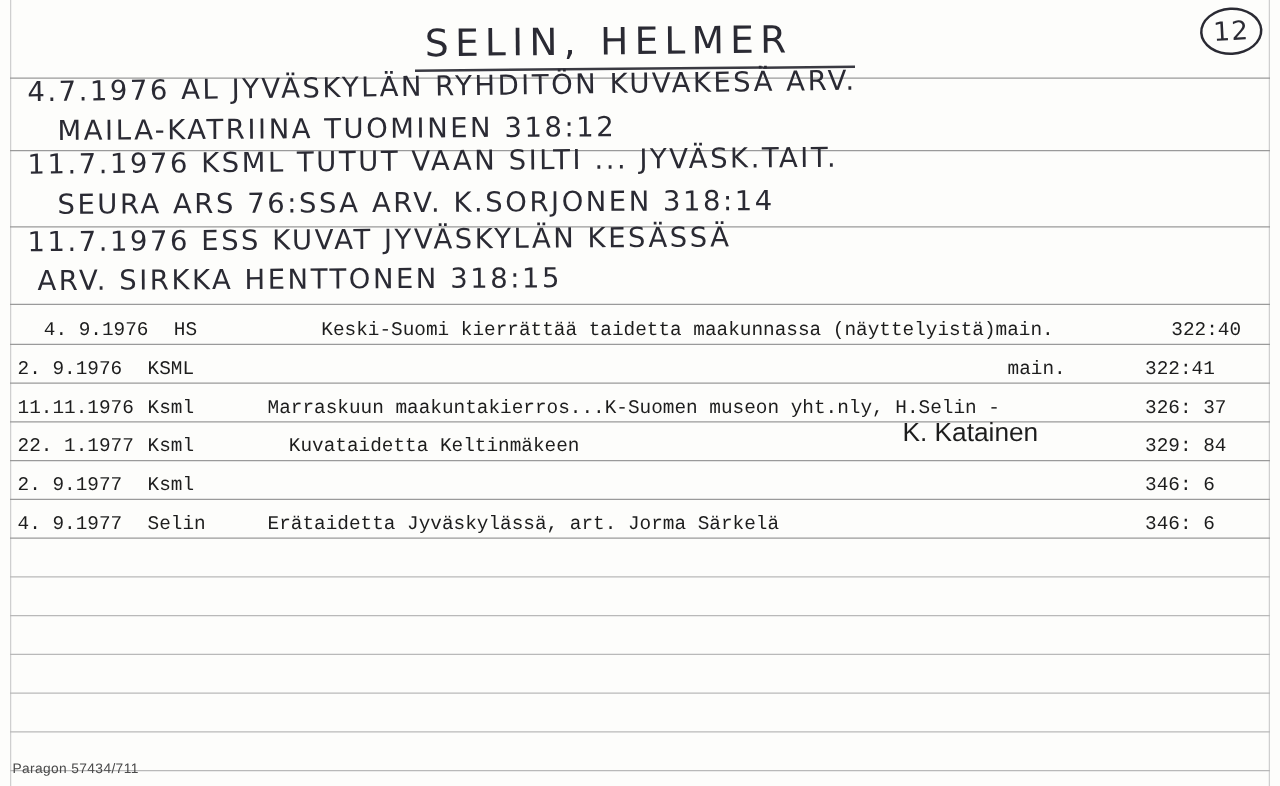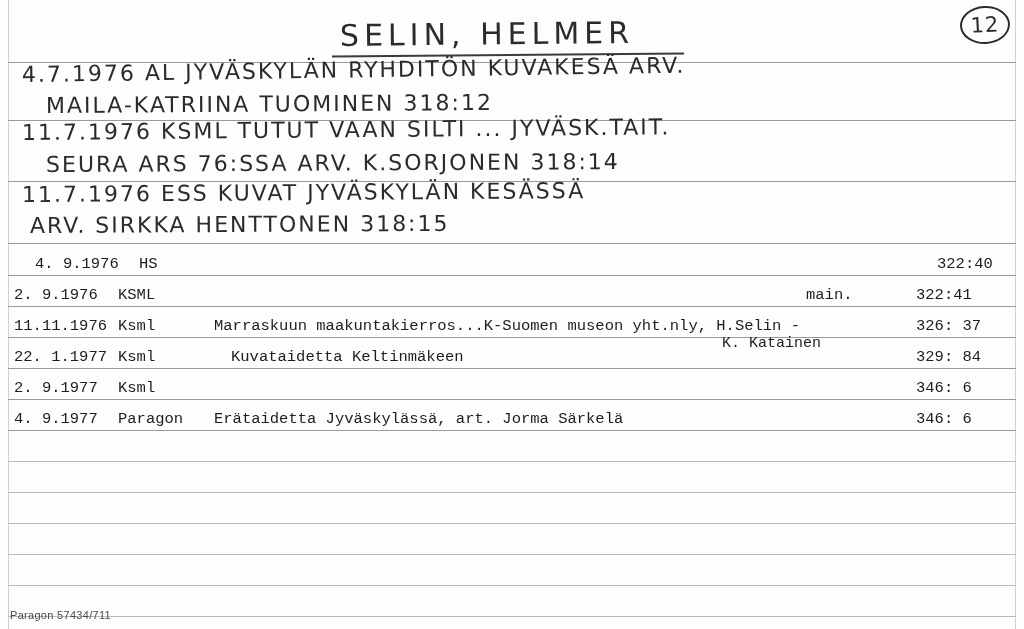--- a/index.html
+++ b/index.html
@@ -133,22 +133,22 @@
     position: absolute;
     top: 0;
   }
   .typed-row .ref {
     position: absolute;
     top: 0;
     text-align: center;
   }
   .typed-row .extra {
     position: absolute;
-    font-family: Liberation Mono, monospace;
-    font-size: 15px;
+    font-family: Liberation Sans, sans-serif;
+    font-size: 21px;
   }
 
   .footer-code {
     position: absolute;
     left: 10px;
     bottom: 8px;
     font-family: "Liberation Sans", sans-serif;
     font-size: 11px;
     color: #4a4a4a;
     letter-spacing: 0.3px;
@@ -189,20 +189,21 @@
 
   <div class="hand row" style="left:22px; top:120px; transform: rotate(-0.5deg);">11.7.1976  KSML  TUTUT  VAAN  SILTI ... JYVÄSK.TAIT.</div>
   <div class="hand row2" style="left:46px; top:152px; transform: rotate(-0.3deg);">SEURA  ARS 76:SSA     ARV. K.SORJONEN   318:14</div>
 
   <div class="hand row" style="left:22px; top:182px; transform: rotate(-0.4deg);">11.7.1976  ESS  KUVAT  JYVÄSKYLÄN  KESÄSSÄ</div>
   <div class="hand row2" style="left:30px; top:213px; transform: rotate(-0.3deg);">ARV. SIRKKA  HENTTONEN  318:15</div>
 
   <div class="typed-row" style="top:255px;margin-left:21px;">
     <span class="date">4. 9.1976</span>
     <span class="src" style="left:118px;">HS</span>
+    <span class="body" style="left:236px;">Keski-Suomi kierrättää taidetta maakunnassa (näyttelyistä)main.</span>
     <span class="ref" style="left:916px;">322:40</span>
   </div>
 
   <div class="typed-row" style="top:286px;">
     <span class="date">2. 9.1976</span>
     <span class="src" style="left:118px;">KSML</span>
     <span class="mainword" style="left:806px;">main.</span>
     <span class="ref" style="left:916px;">322:41</span>
   </div>
 
@@ -222,20 +223,20 @@
   </div>
 
   <div class="typed-row" style="top:379px;">
     <span class="date">2. 9.1977</span>
     <span class="src" style="left:118px;">Ksml</span>
     <span class="ref" style="left:916px;">346:  6</span>
   </div>
 
   <div class="typed-row" style="top:410px;">
     <span class="date">4. 9.1977</span>
-    <span class="src" style="left:118px;">Paragon</span>
+    <span class="src" style="left:118px;">Selin</span>
     <span class="body" style="left:214px;text-align:center;">Erätaidetta Jyväskylässä, art. Jorma Särkelä</span>
     <span class="ref" style="left:916px;">346:  6</span>
   </div>
 
   <div class="footer-code">Paragon 57434/711</div>
 
 </div>
 
 </body></html>

